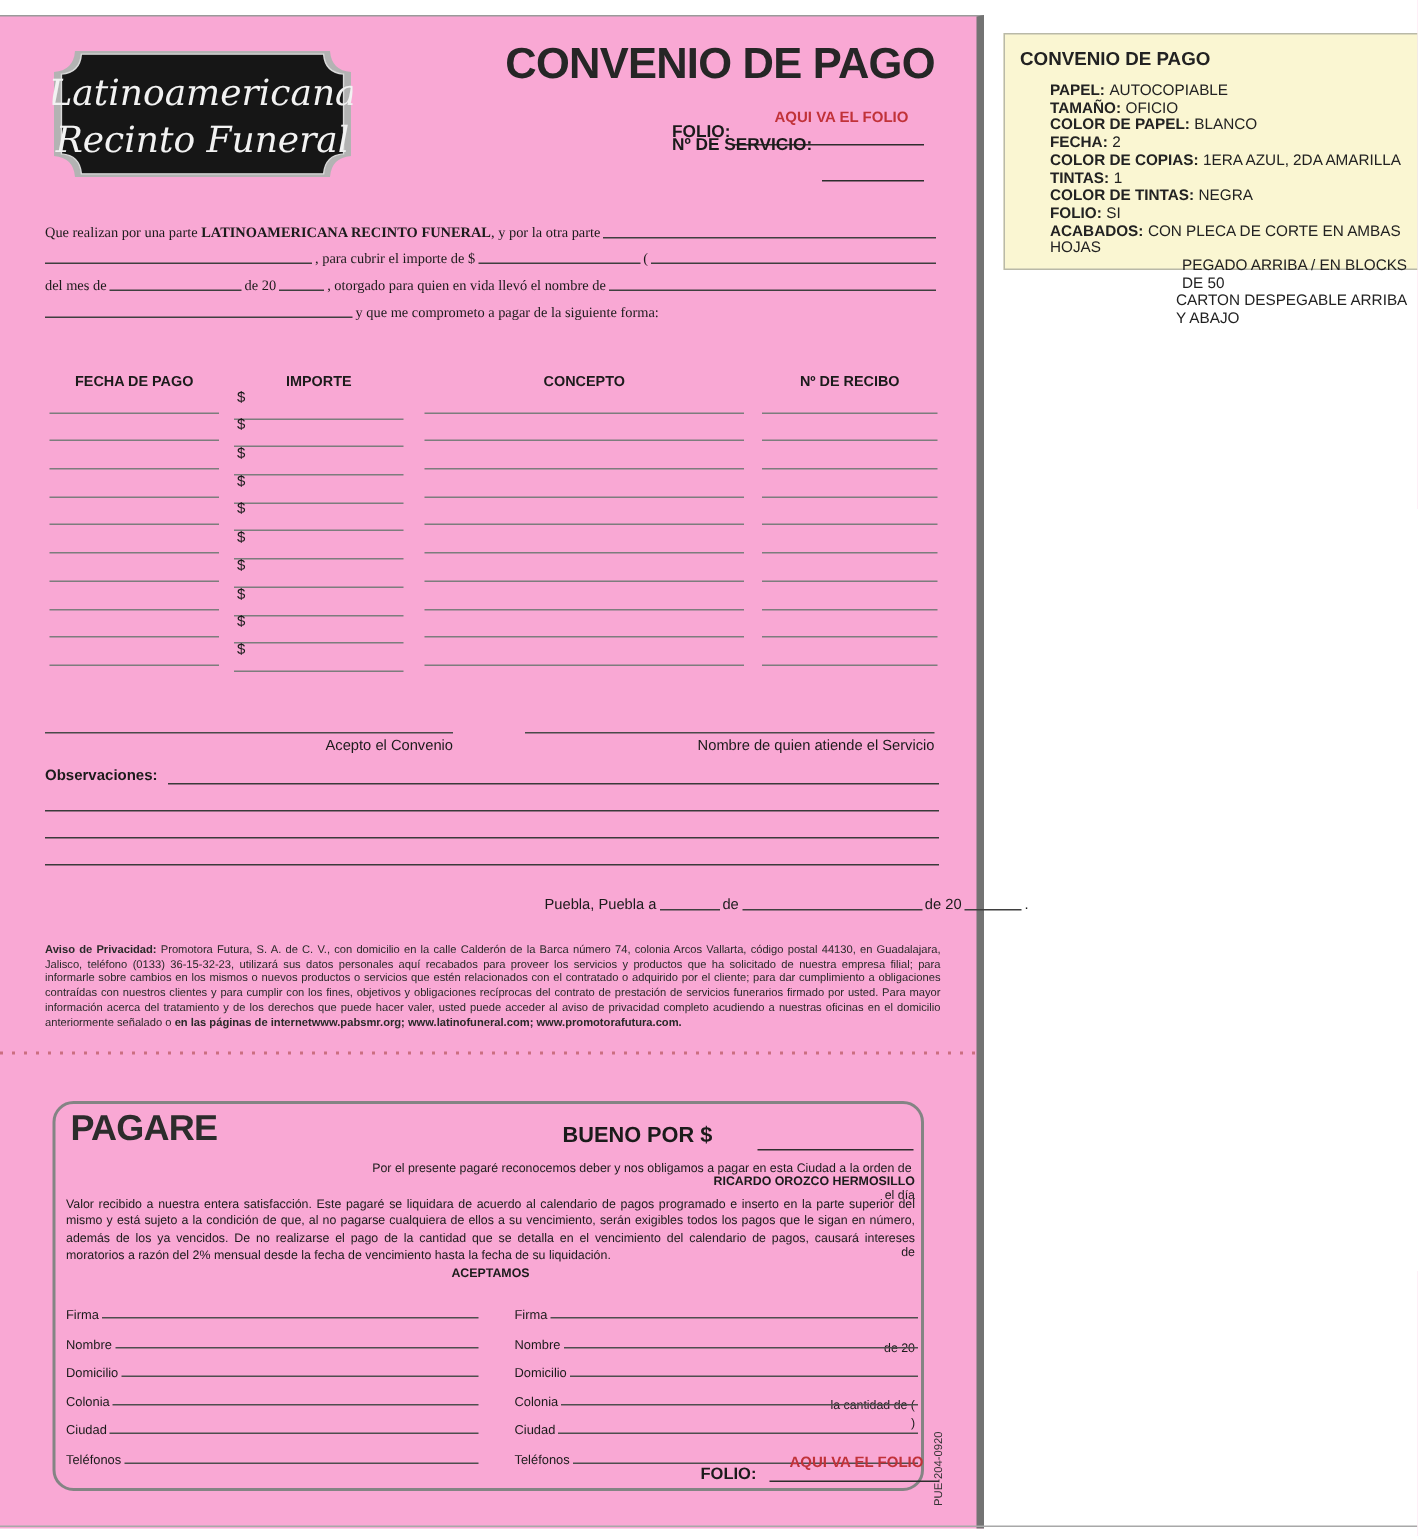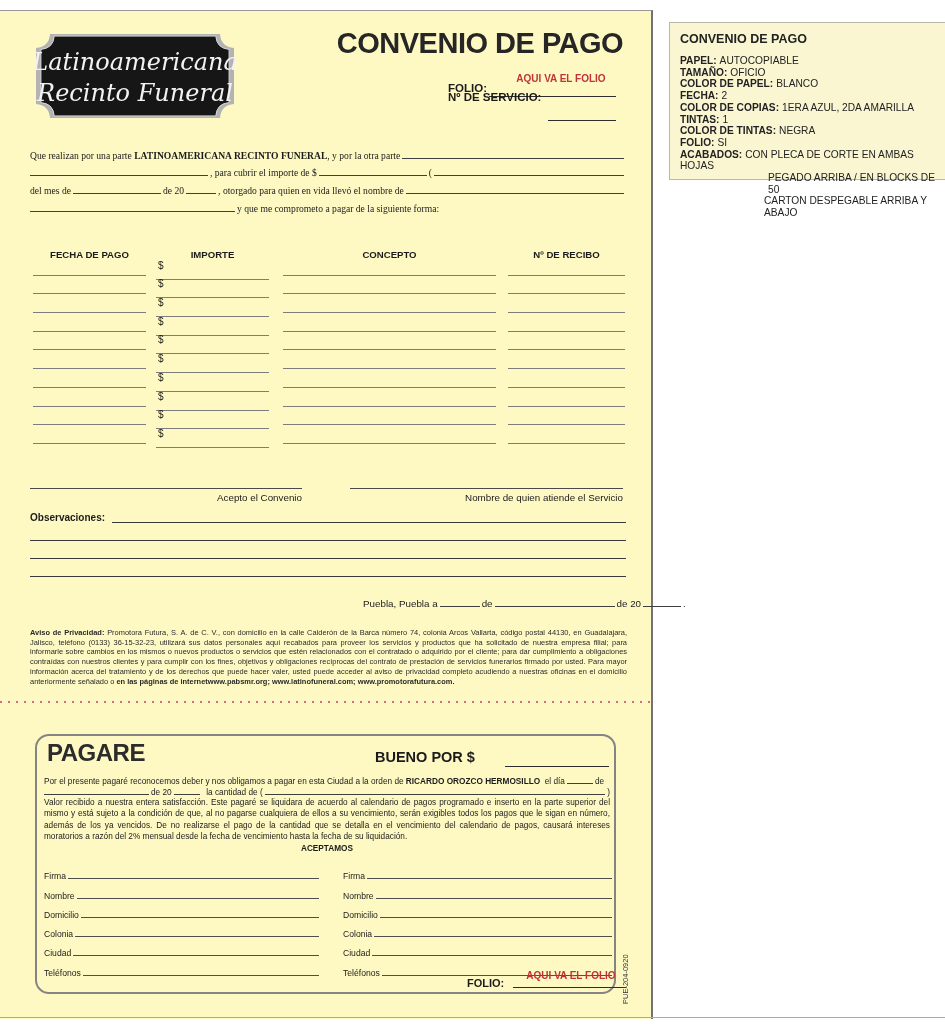--- a/index.html
+++ b/index.html
@@ -1,19 +1,19 @@
 <!DOCTYPE html>
 <html><head>
 <meta charset="utf-8">
 <style>
   html,body{margin:0;padding:0;background:#fff;}
   body{width:945px;height:1024px;position:relative;font-family:"Liberation Sans",sans-serif;color:#1b1b1b;}
   .canvas{position:absolute;left:0;top:0;width:945px;height:1024px;background:#fff;overflow:hidden;}
-  .page{position:absolute;left:0;top:10px;width:651px;height:1008px;background:#fef9c3;
-        border-top:1px solid #9a9a9a;border-right:2px solid #737373;}
+  .page{position:absolute;left:0;top:10px;width:651px;height:1008px;background:#f9a8d4;
+        border-top:1px solid #9a9a9a;border-right:5px solid #737373;}
   .bottomline{position:absolute;left:0;top:1017px;width:945px;height:0;border-top:1px solid #a8a8a8;}
 
   
   .logo{position:absolute;left:35px;top:22px;}
   .title{position:absolute;left:330px;top:16px;width:300px;text-align:center;
          font-size:29px;font-weight:bold;letter-spacing:-.5px;color:#262626;white-space:nowrap;}
   .folio-red{position:absolute;left:505px;top:62px;width:112px;text-align:center;
              font-size:10px;font-weight:bold;color:#c13239;white-space:nowrap;}
   .lab{position:absolute;font-size:11.5px;font-weight:bold;white-space:nowrap;}
   .folio-label{left:448px;top:71px;}
@@ -62,40 +62,40 @@
   .perforation{position:absolute;left:0;top:690px;width:652px;height:2px;
     background:repeating-linear-gradient(to right,#cb6e80 0 2px,rgba(0,0,0,0) 2px 8px);}
 
   
   .pagare{position:absolute;left:35px;top:723px;width:581px;height:260px;
           border:2px solid #848484;border-radius:14px;box-sizing:border-box;}
   .pg-title{position:absolute;left:10px;top:3px;font-size:24px;font-weight:bold;letter-spacing:-.5px;color:#2c2c2c;}
   .pg-bueno{position:absolute;left:338px;top:13px;font-size:14.5px;font-weight:bold;white-space:nowrap;}
   .pg-bueno-line{position:absolute;left:468px;top:30px;width:104px;border-bottom:1.5px solid #2d2d2d;}
   .pg-para{position:absolute;left:7px;top:38px;width:566px;font-size:8.25px;}
-  .pg-para .frow{height:11.5px;}
+  .pg-para .frow{height:11.5px;flex-direction:column;}
   .pg-body{text-align:justify;line-height:11.4px;}
   .pg-accept{text-align:center;font-weight:bold;margin-top:1px;}
   .sigcol{position:absolute;top:126px;}
   .colL{left:7px;width:277px;} .colR{left:306px;width:271px;}
   .srow{display:flex;align-items:flex-end;height:19.3px;font-size:8.6px;}
   .srow .fill{border-bottom:1px solid #4e4e4e;margin-bottom:2px;}
   .pg-folio-label{position:absolute;left:430px;top:241px;font-size:11px;font-weight:bold;}
   .pg-folio-red{position:absolute;left:479px;top:234px;width:110px;text-align:center;
                 font-size:10px;font-weight:bold;color:#c13239;white-space:nowrap;}
   .pg-folio-line{position:absolute;left:476px;top:251px;width:113px;border-bottom:1.4px solid #2d2d2d;}
 
   .vcode{position:absolute;left:621px;top:993px;width:70px;font-size:7.5px;color:#333;
          transform:rotate(-90deg);transform-origin:0 0;white-space:nowrap;}
 
   
   .specbox{position:absolute;left:669px;top:22px;width:277px;height:158px;box-sizing:border-box;
            background:#faf6d2;border:1px solid #b9b9a8;padding:6px 6px 0 10px;}
   .spec-title{font-size:12.5px;font-weight:bold;margin-top:3px;color:#222;}
-  .spec-list{margin-top:9px;font-size:10.2px;line-height:11.7px;color:#222;}
+  .spec-list{margin-top:9px;font-size:10.2px;line-height:11.7px;color:#222;margin-left:20px;}
   .spec-list .b{margin-right:3px;}
   .ind2{margin-left:88px;} .ind3{margin-left:84px;}
 </style>
 </head>
 <body>
 
 <div class="canvas">
 
   <div class="page">
 

